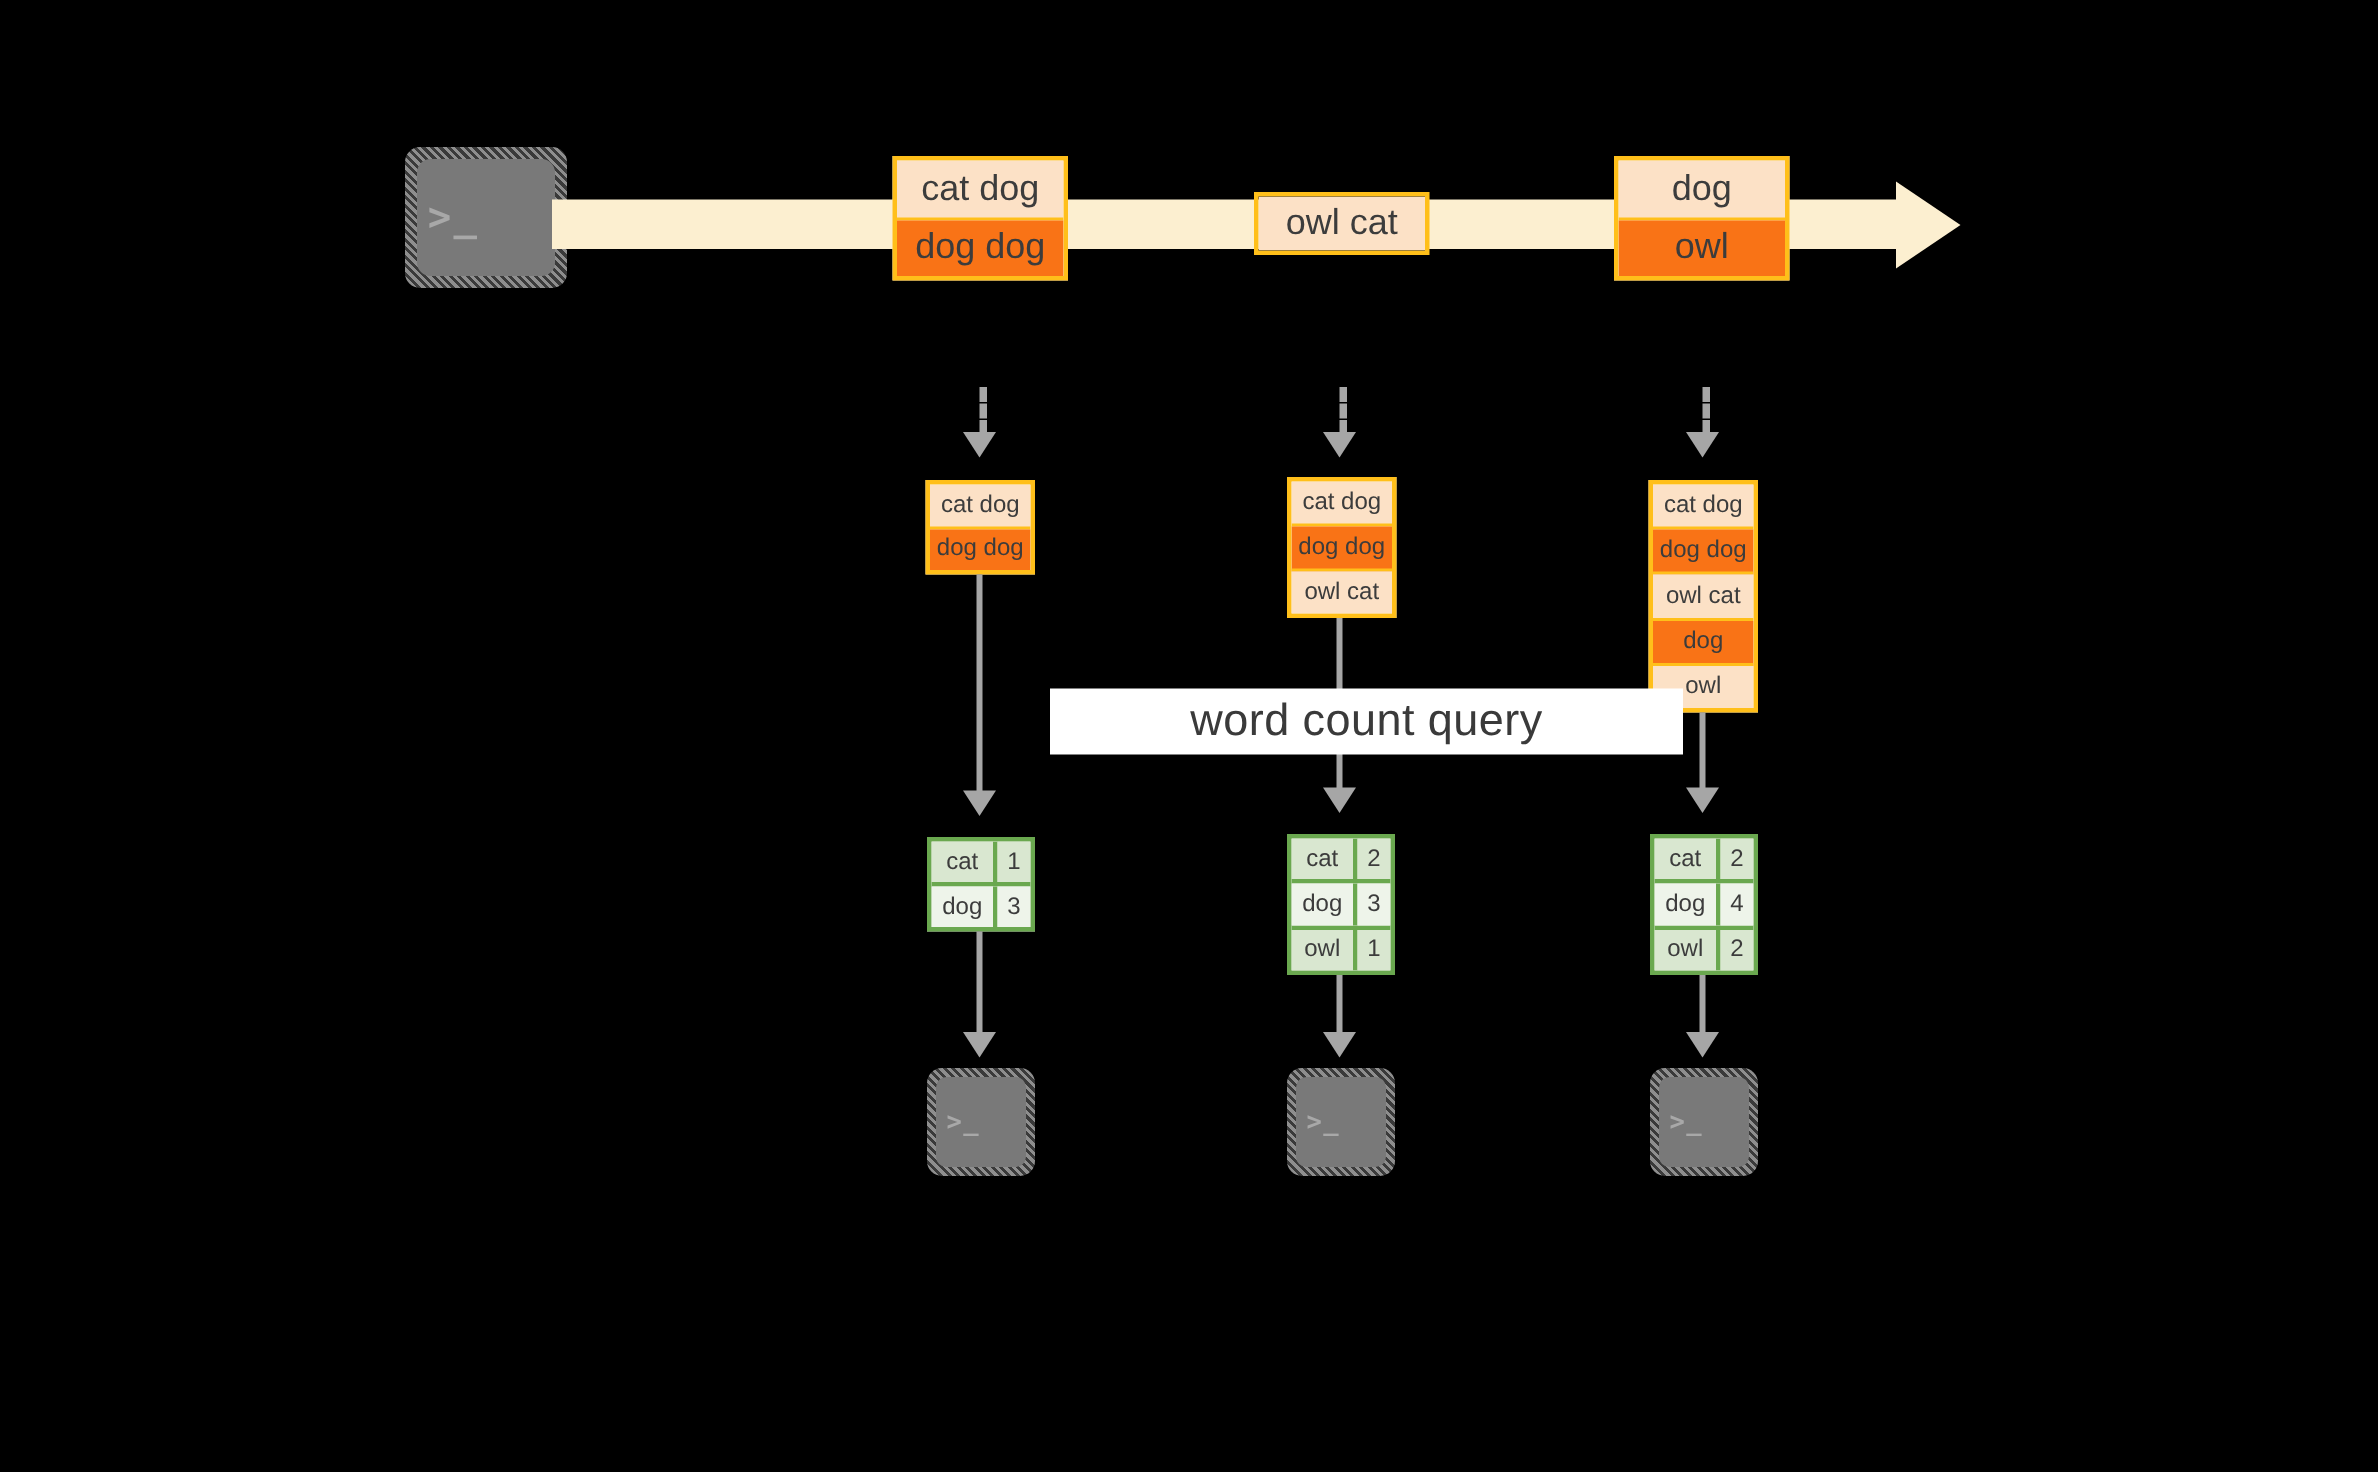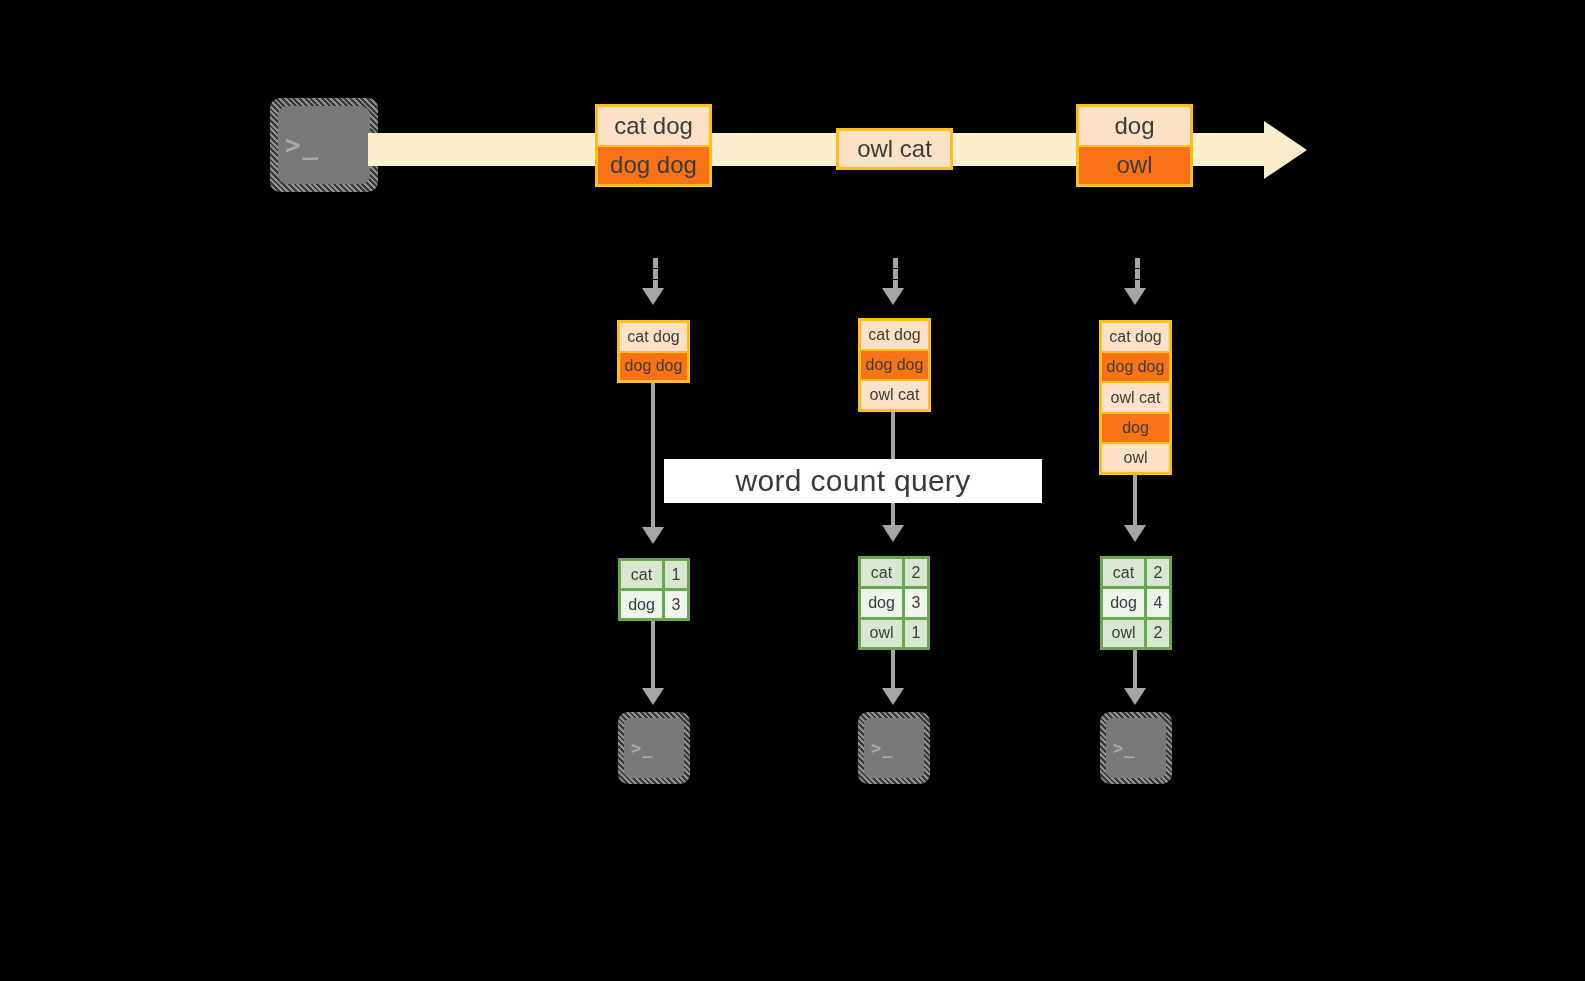--- a/index.html
+++ b/index.html
@@ -279,17 +279,17 @@
   </div>
 
   <div class="vline" style="left:1133px; top:650px; width:4px; height:40px;"></div>
   <div class="varrow" style="left:1124px; top:688px;"></div>
 
   <div class="terminal small" style="left:1100px; top:712px; width:72px; height:72px; font-size:17px;">
     <div class="inner"></div>
     <div class="prompt">&gt;_</div>
   </div>
 
-  <div class="banner" style="left:664px; top:459px; width:378px; height:44px;">
+  <div class="banner" style="left:700px; top:459px; width:422px; height:44px;">
     <span class="label">word count query</span>
   </div>
 
 </div>
 
 </body></html>

